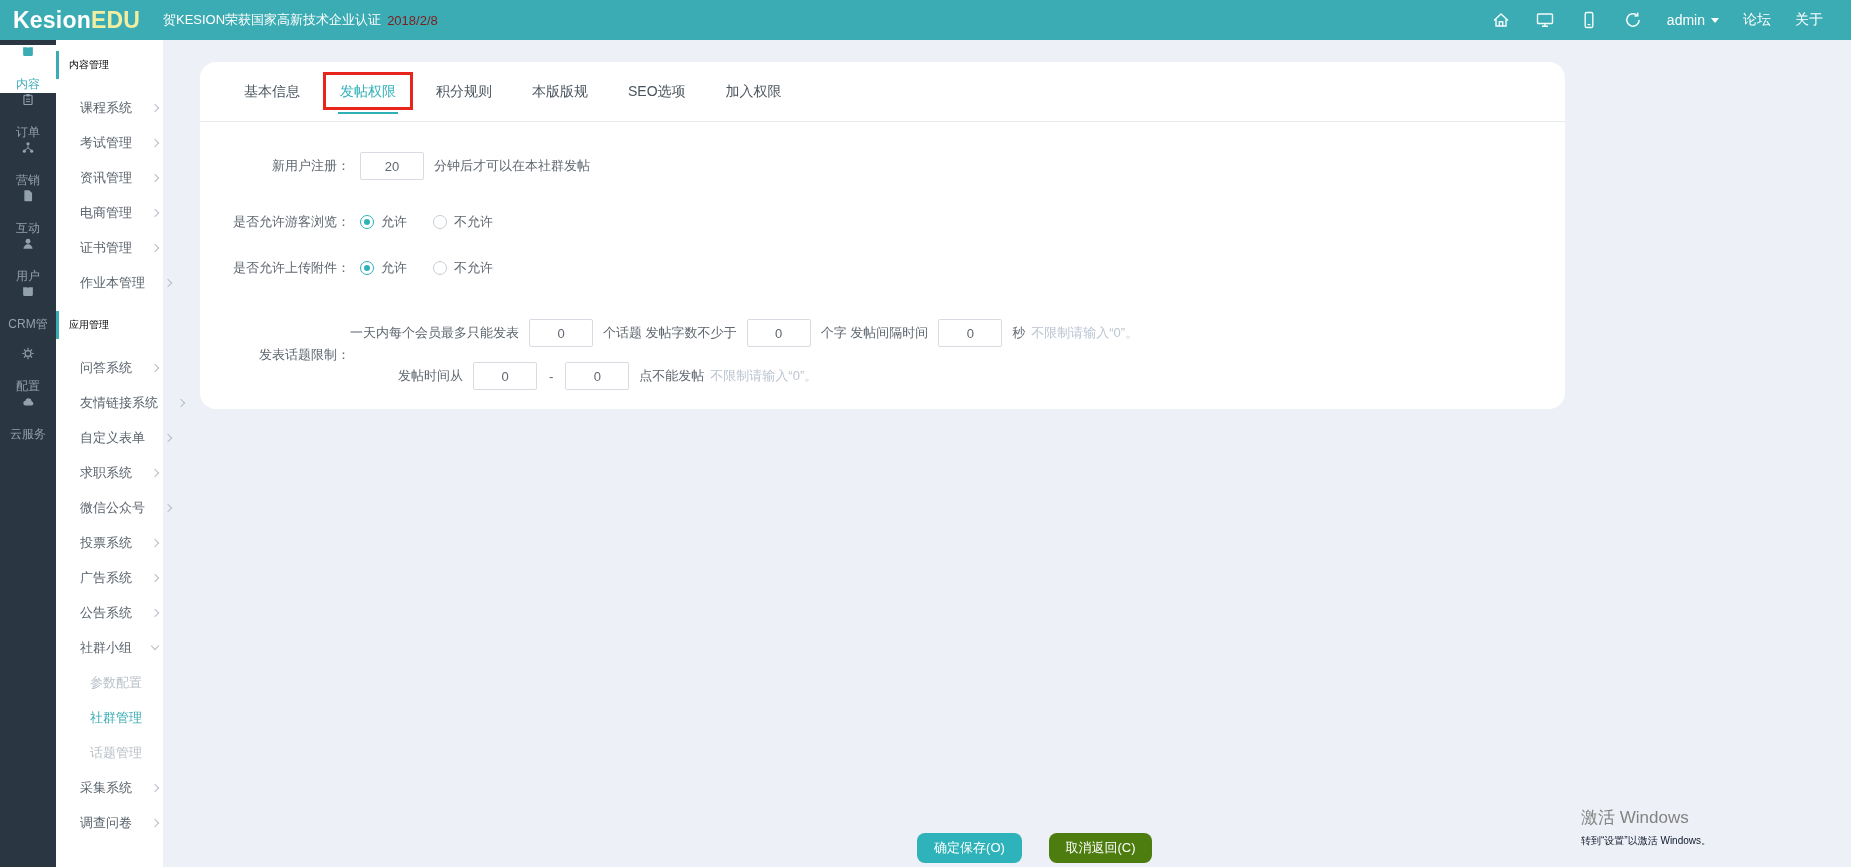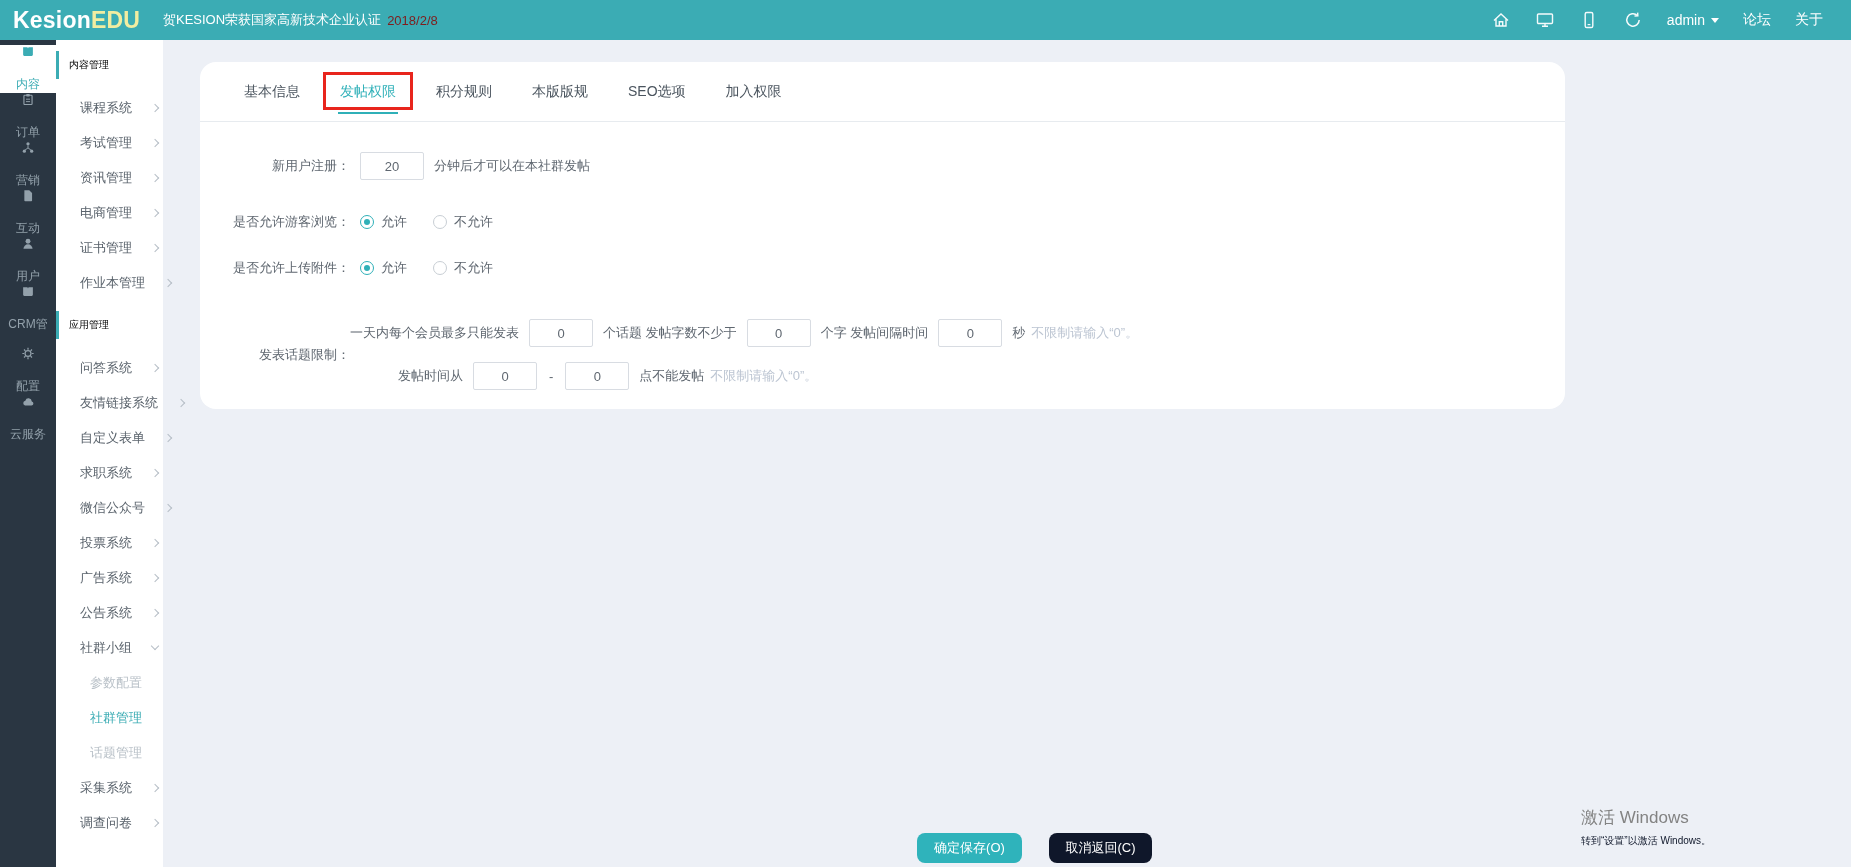--- a/index.html
+++ b/index.html
@@ -106,21 +106,21 @@
   .limit-line { display:flex; align-items:center; }
   .limit-line2 { margin-top:15px; margin-left:48px; }
   .dash { margin:0 2px; color:#5f6770; }
 
   .btn {
     position:absolute; bottom:4px; height:30px; border:none; border-radius:8px;
     color:#fff; font-size:13px; cursor:pointer; display:flex; align-items:center; justify-content:center;
     font-family:"Liberation Sans","DejaVu Sans",sans-serif;
   }
   .btn-save { left:754px; width:105px; background:#2fb3bb; }
-  .btn-cancel { left:886px; width:103px; background:#0f172a;text-align:right; }
+  .btn-cancel { left:886px; width:103px; background:#4d7c0f;text-align:right; }
 
   .watermark { position:absolute; left:1418px; top:766px; color:#838383; }
   .wm1 { font-size:17px; }
   .wm2 { font-size:10px; margin-top:5px; color:#0f172a; }
 </style>
 </head>
 <body>
 
 <div class="topbar">
   <div class="brand"><span>Kesion</span><span class="edu">EDU</span></div>

